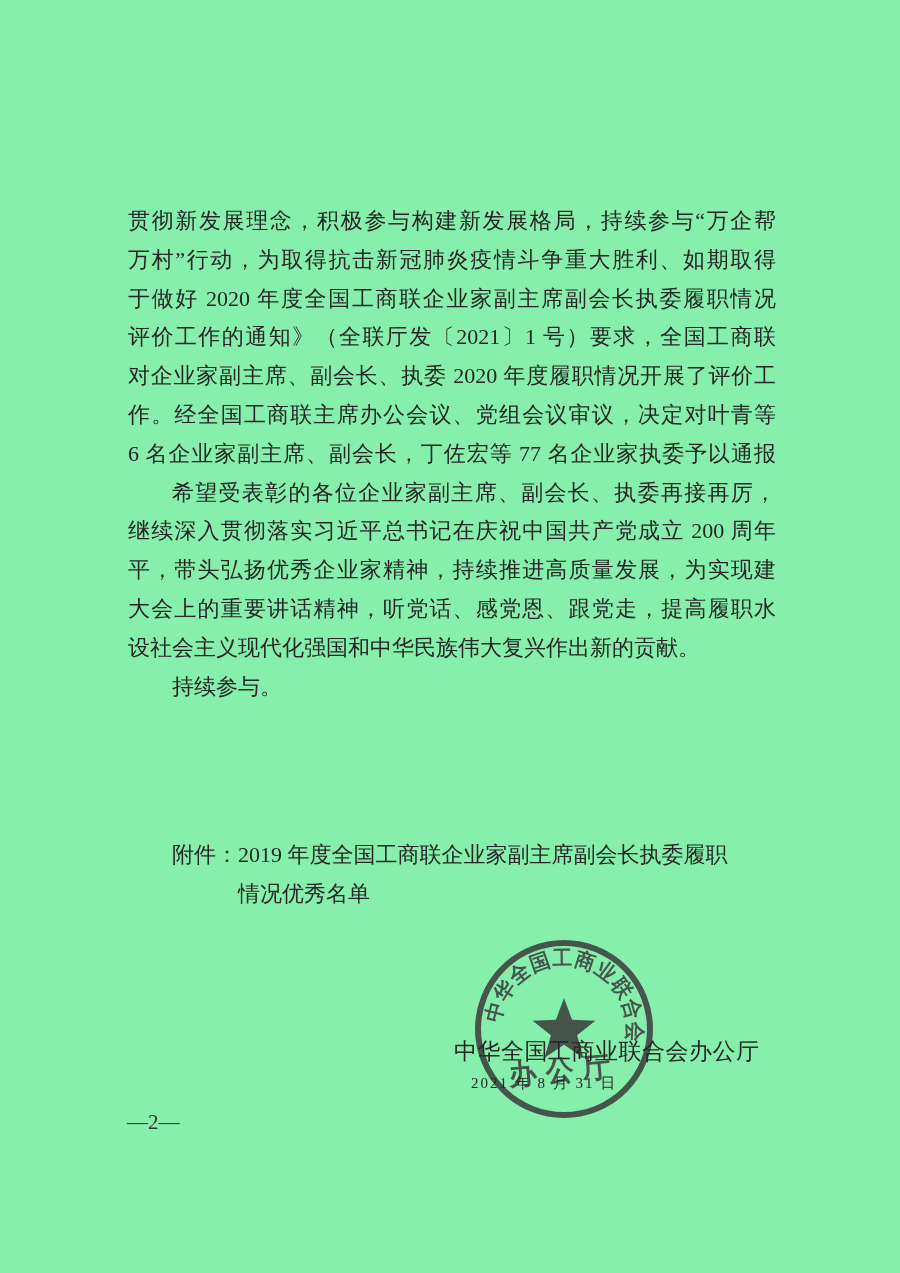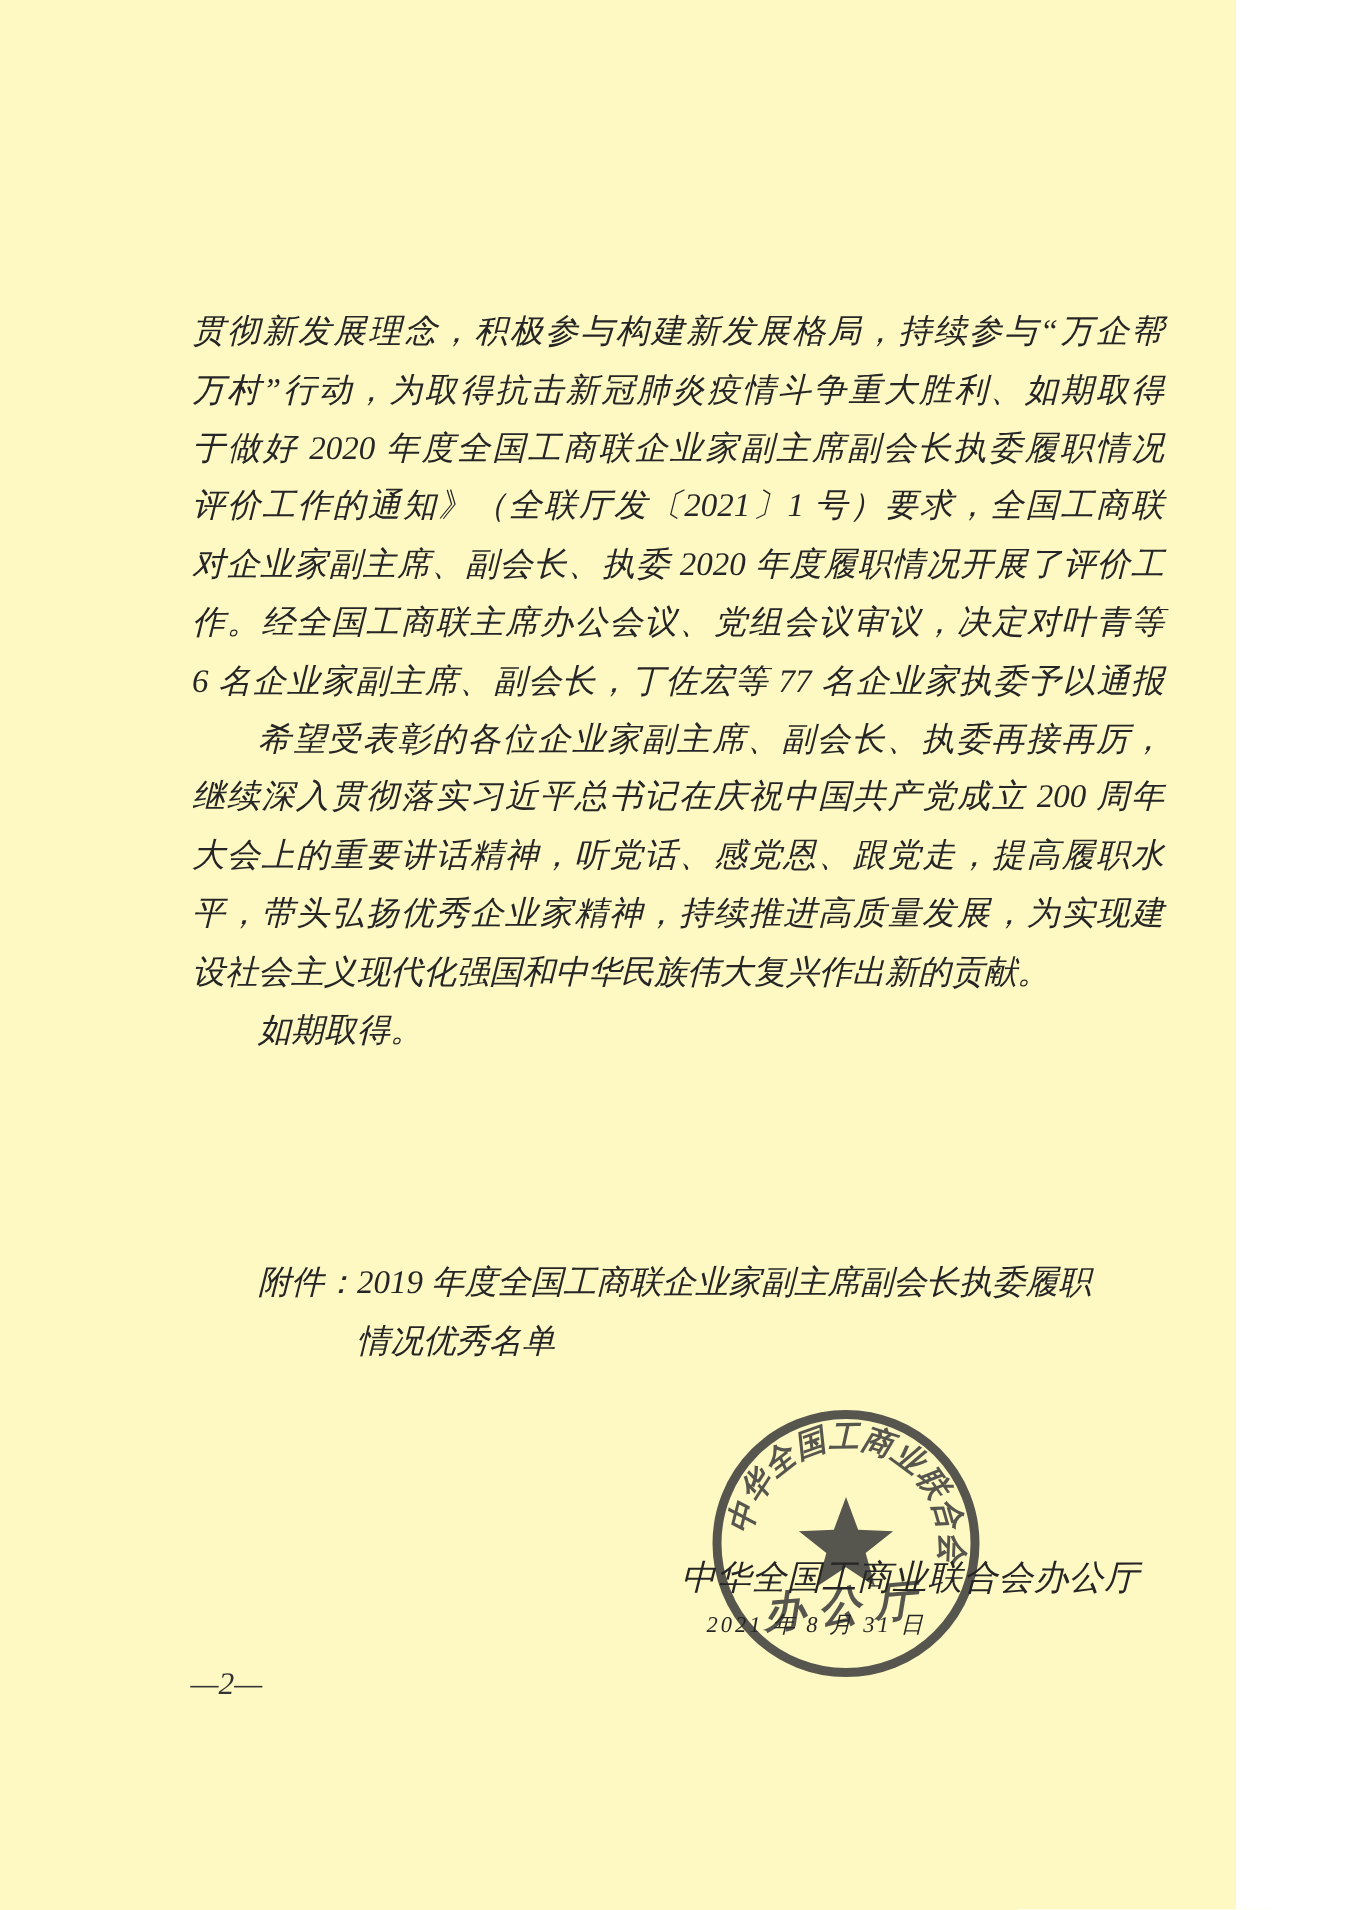--- a/index.html
+++ b/index.html
@@ -1,24 +1,23 @@
 <!DOCTYPE html>
 <html><head>
 <meta charset="utf-8">
 <style>
   html, body { margin: 0; padding: 0; background: #ffffff; }
   .page {
     position: relative;
-    width: 824px;
+    width: 900px;
     height: 1273px;
-    background: #fef9c3;
+    background: #86efac;
     overflow: hidden;
     font-family: "Liberation Serif", "DejaVu Serif", serif;
     color: #262626;
-    font-style: italic;
   }
   #body-text {
     position: absolute;
     left: 128px;
     top: 202px;
     width: 648px;
     font-size: 22px;
     line-height: 38.8px;
   }
   .line {
@@ -80,24 +79,24 @@
   <div id="body-text">
     <div class="line">贯彻新发展理念，积极参与构建新发展格局，持续参与“万企帮</div>
     <div class="line">万村”行动，为取得抗击新冠肺炎疫情斗争重大胜利、如期取得</div>
     <div class="line">于做好 2020 年度全国工商联企业家副主席副会长执委履职情况</div>
     <div class="line">评价工作的通知》（全联厅发〔2021〕1 号）要求，全国工商联</div>
     <div class="line">对企业家副主席、副会长、执委 2020 年度履职情况开展了评价工</div>
     <div class="line">作。经全国工商联主席办公会议、党组会议审议，决定对叶青等</div>
     <div class="line">6 名企业家副主席、副会长，丁佐宏等 77 名企业家执委予以通报</div>
     <div class="line indent2">希望受表彰的各位企业家副主席、副会长、执委再接再厉，</div>
     <div class="line">继续深入贯彻落实习近平总书记在庆祝中国共产党成立 200 周年</div>
+    <div class="line">平，带头弘扬优秀企业家精神，持续推进高质量发展，为实现建</div>
     <div class="line">大会上的重要讲话精神，听党话、感党恩、跟党走，提高履职水</div>
-    <div class="line">平，带头弘扬优秀企业家精神，持续推进高质量发展，为实现建</div>
     <div class="line end">设社会主义现代化强国和中华民族伟大复兴作出新的贡献。</div>
-    <div class="line end indent2">如期取得。</div>
+    <div class="line end indent2">持续参与。</div>
   </div>
 
   <div id="attachment">
     <div class="att-line1">附件：2019 年度全国工商联企业家副主席副会长执委履职</div>
     <div class="att-line2">情况优秀名单</div>
   </div>
 
   <div id="seal-wrap">
     <svg width="190" height="190" viewBox="0 0 190 190">
       <circle cx="95" cy="95" r="86" fill="none" stroke="#3c3c3c" stroke-width="6"></circle>

